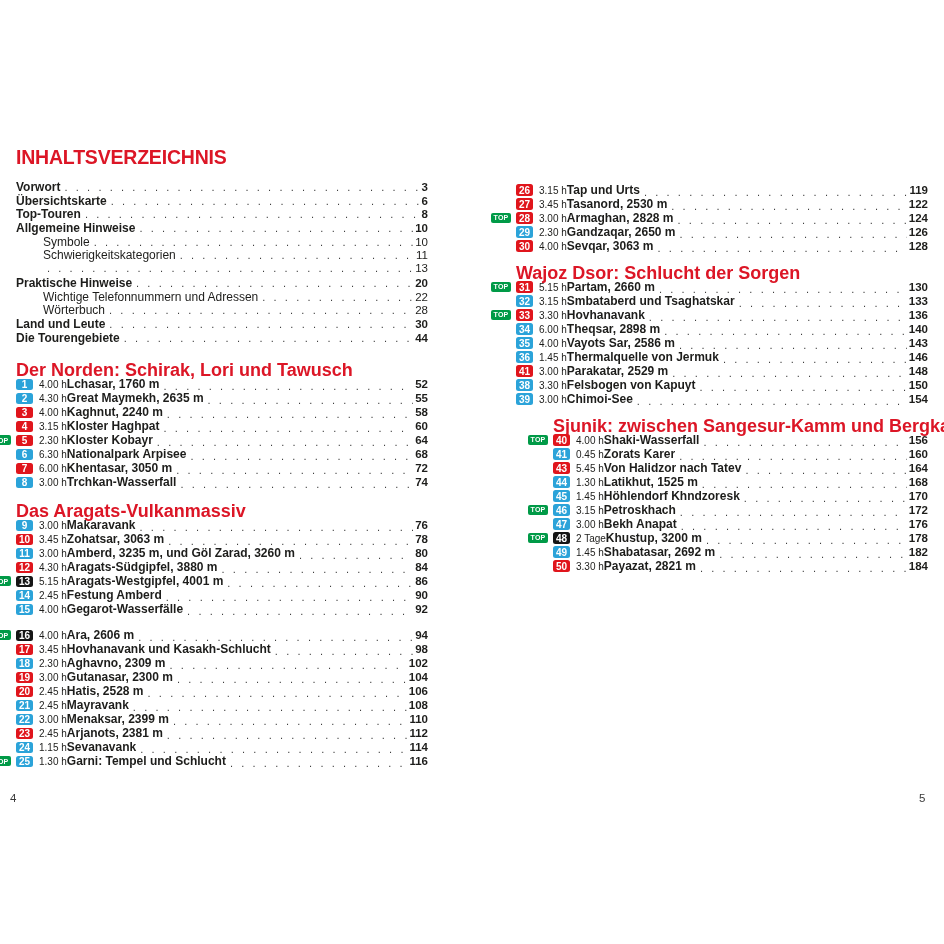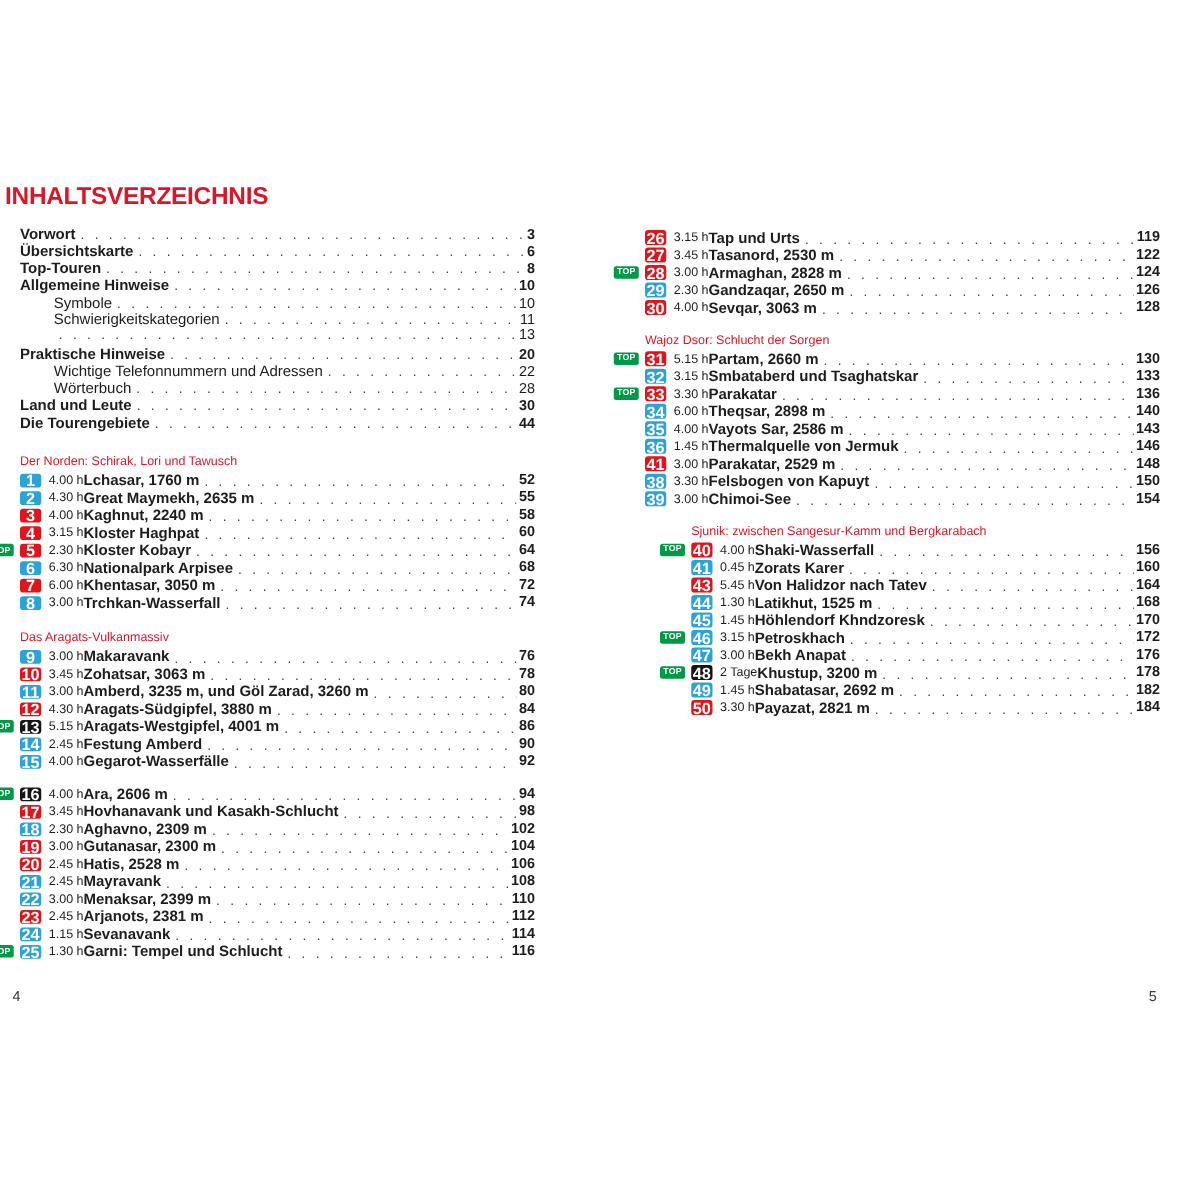--- a/index.html
+++ b/index.html
@@ -2,21 +2,21 @@
 <html style="--red: #dc1626; --badge-red: #e0151c; --badge-blue: #2ba3d9; --badge-black: #151515; --green: #009a47; --text: #1d1d1b;"><head>
 <meta charset="utf-8">
 <style>
   html,body { margin:0; padding:0; background:#ffffff; }
   .page {
     position:relative; width:944px; height:944px; overflow:hidden;
     background:#ffffff; font-family:"Liberation Sans", sans-serif;
     color:var(--text, #1d1d1b);
   }
   .main-title {
-    position:absolute; left:4px; top:146px; margin:0;
+    position:absolute; left:16px; top:146px; margin:0;
     font-size:19.5px; font-weight:bold; letter-spacing:-0.2px;
     color:var(--red, #dc1626); white-space:nowrap;
   }
   .col { position:absolute; }
   #col-left  { left:16px;  top:180px; width:412px; }
   #col-right { left:516px; top:183px; width:412px; }
 
   
   .fm-row {
     display:flex; align-items:baseline; height:13.7px;
@@ -41,30 +41,30 @@
   
   .toc-section { position:relative; }
   #col-left-sections  .toc-section:nth-child(1){ margin-top:19px; }
   #col-left-sections  .toc-section:nth-child(2){ margin-top:15px; }
   #col-left-sections  .toc-section:nth-child(3){ margin-top:12px; }
   #col-right-sections .toc-section:nth-child(1){ margin-top:0; }
   #col-right-sections .toc-section:nth-child(2){ margin-top:13px; }
   #col-right-sections .toc-section:nth-child(3){ margin-top:13px;padding-left:37px; }
   .section-title {
     margin:0; height:14px; line-height:14px;
-    font-size:10px; font-weight:normal; color:var(--red,#dc1626);
+    font-size:18px; font-weight:bold; color:var(--red,#dc1626);
     white-space:nowrap;
   }
   .tour-row {
     position:relative; display:flex; align-items:center; height:14px;
     font-size:12px; white-space:nowrap;
   }
   .num-badge {
     flex:0 0 17px; width:17px; height:11.5px; margin-right:6px;
-    border-radius:2.5px; color:#ffffff; font-size:13px; font-weight:bold;
+    border-radius:2.5px; color:#ffffff; font-size:10px; font-weight:bold;
     display:flex; align-items:center; justify-content:center;
   }
   .num-badge.blue  { background:var(--badge-blue, #2ba3d9); }
   .num-badge.red   { background:var(--badge-red, #e0151c); }
   .num-badge.black { background:var(--badge-black, #151515); }
   .time { flex:0 0 27px; font-size:10px; color:#1d1d1b; }
   .tour-title { font-weight:bold; }
   .page-num { font-weight:bold; font-size:11.5px; }
   .top-badge {
     position:absolute; right:calc(100% + 5px); top:1.5px;
@@ -429,21 +429,21 @@
     <span class="num-badge blue">32</span>
     <span class="time">3.15 h</span>
     <span class="tour-title">Smbataberd und Tsaghatskar</span>
     <span class="leader"></span>
     <span class="page-num">133</span>
   </div>
             <div class="tour-row">
     <span class="top-badge">TOP</span>
     <span class="num-badge red">33</span>
     <span class="time">3.30 h</span>
-    <span class="tour-title">Parakatar</span>
+    <span class="tour-title">Hovhanavank</span>
     <span class="leader"></span>
     <span class="page-num">136</span>
   </div>
             <div class="tour-row">
 
     <span class="num-badge blue">34</span>
     <span class="time">6.00 h</span>
     <span class="tour-title">Theqsar, 2898 m</span>
     <span class="leader"></span>
     <span class="page-num">140</span>

